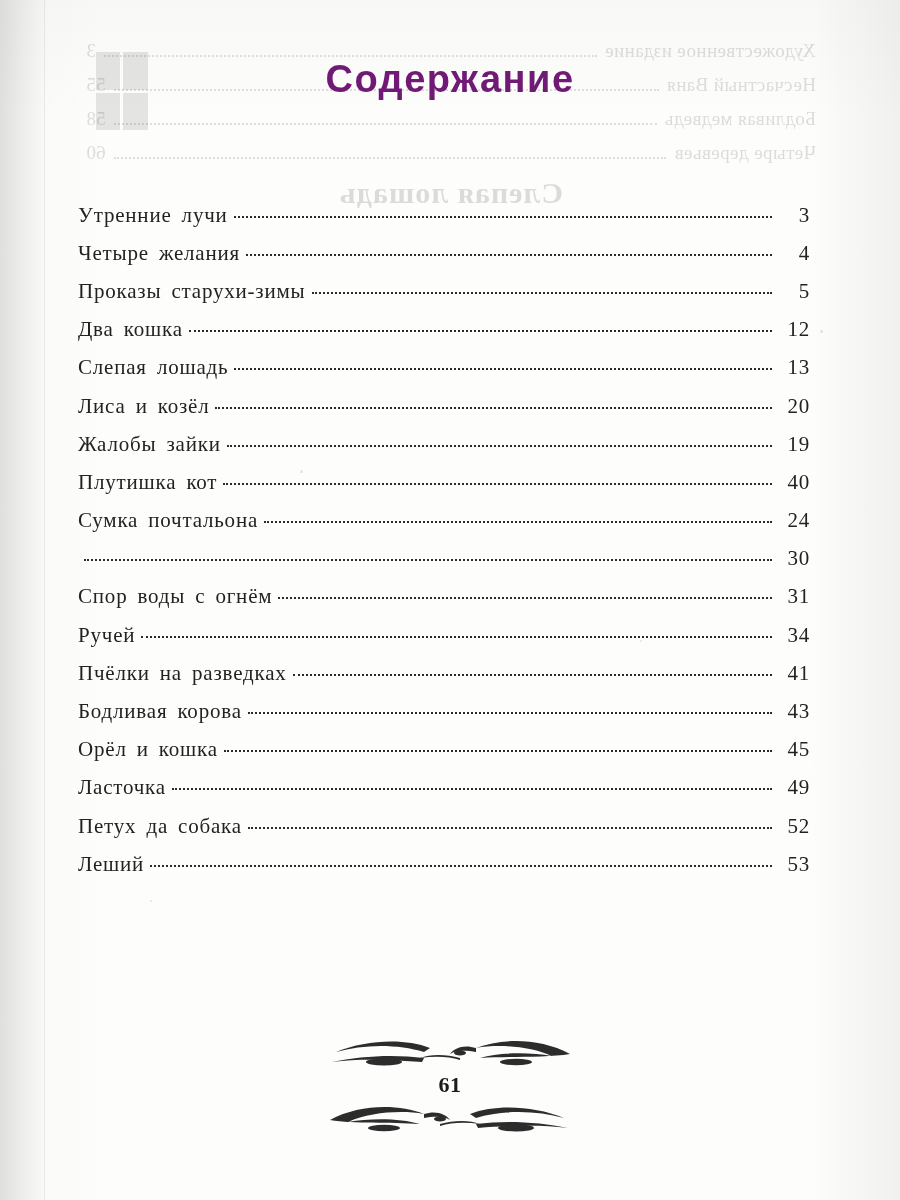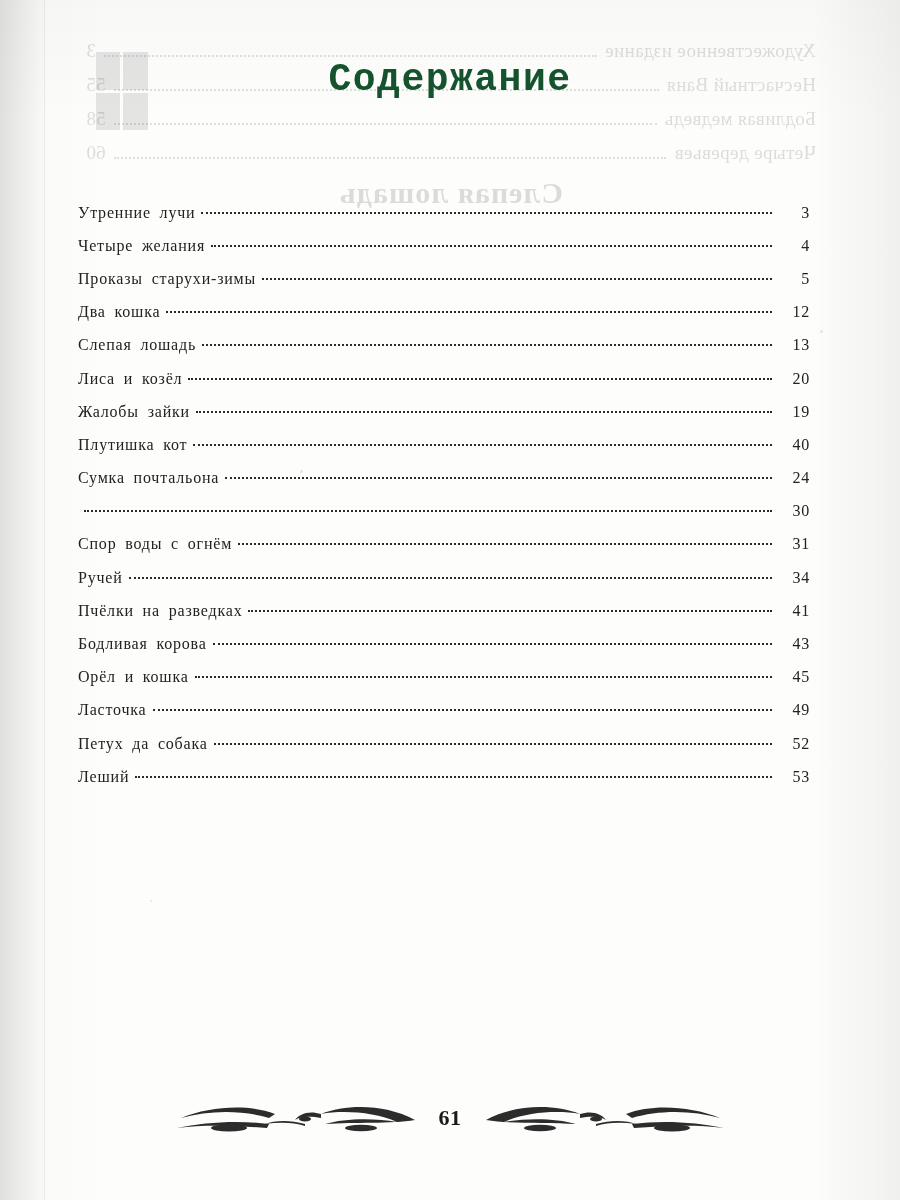--- a/index.html
+++ b/index.html
@@ -99,35 +99,35 @@
   
   .toc-heading {
     position: absolute;
     top: 58px;
     left: 0;
     width: 900px;
     text-align: center;
     font-size: 38px;
     font-weight: bold;
     letter-spacing: 1.5px;
-    color: #14532d;
-    font-family: Liberation Mono, monospace;
+    color: #701a75;
+    font-family: Liberation Sans, sans-serif;
   }
 
   
   .toc-list {
     position: absolute;
     top: 196px;
     left: 78px;
     width: 732px;
   }
   .toc-entry {
     display: flex;
     align-items: baseline;
-    font-size: 16px;
+    font-size: 21px;
     line-height: 1.0;
     padding: 8.6px 0 8.6px 0;
     color: #222;
     letter-spacing: 0.8px;
     word-spacing: 4px;
   }
   .toc-entry .entry-title {
     white-space: nowrap;
     font-family: "Liberation Serif", serif;
   }
@@ -148,20 +148,21 @@
 
   
   .footer {
     position: absolute;
     bottom: 62px;
     left: 0;
     width: 900px;
     display: flex;
     align-items: center;
     justify-content: center;
+    flex-direction: column;
   }
   .footer-number {
     font-size: 22px;
     font-weight: bold;
     color: #1b1b1b;
     margin: 0 14px;
     letter-spacing: 0.5px;
     font-family: "Liberation Serif", serif;
   }
   .ornament {

